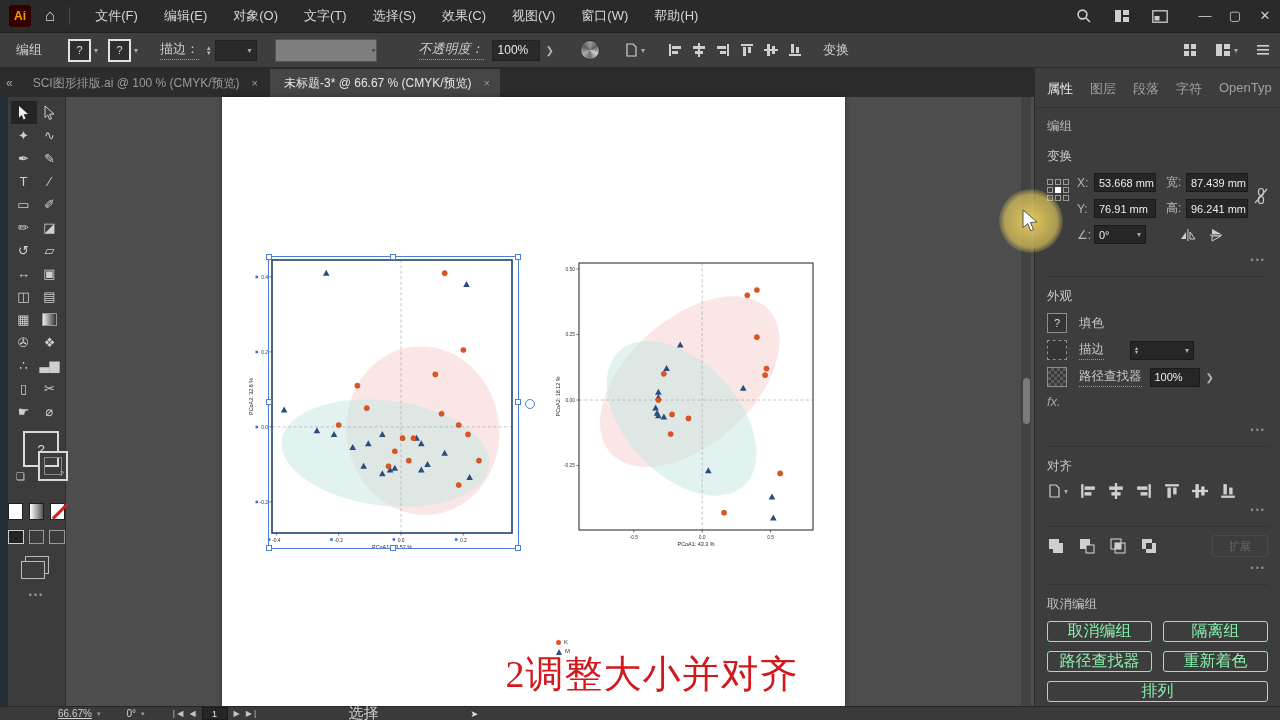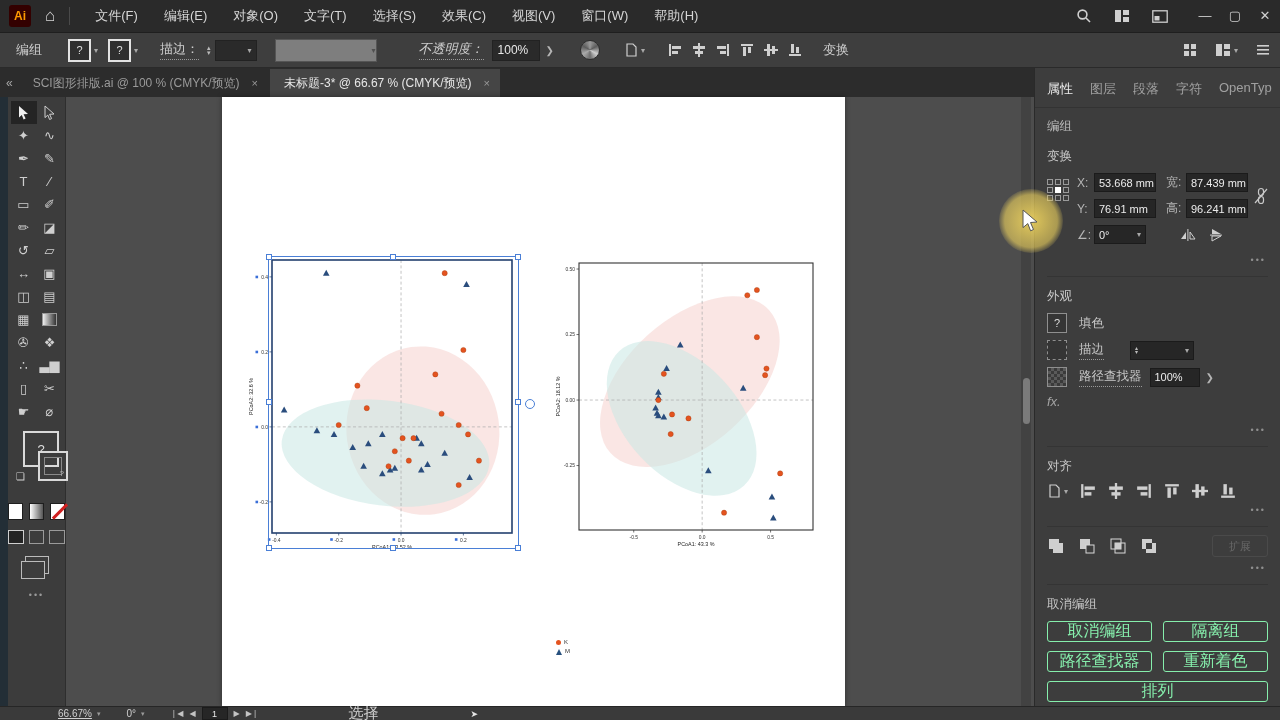--- a/index.html
+++ b/index.html
@@ -557,20 +557,21 @@
         <div class="ml-row">
           <span class="ml-dot" style="background: rgb(228, 83, 31);"></span>
           <span>K</span>
         </div>
         <div class="ml-row">
           <span class="ml-tri" style="border-bottom-color: rgb(39, 80, 126);"></span>
           <span>M</span>
         </div>
       </div>
 
+    <div class="red-note" style="color: rgb(210, 23, 29);">2调整大小并对齐</div>
   </div>
 
   <div class="vscroll">
     <div class="vthumb"></div>
   </div>
 
   <aside class="panel">
     <div class="ptabs">
       <span class="ptab active">属性</span>
       <span class="ptab">图层</span>

